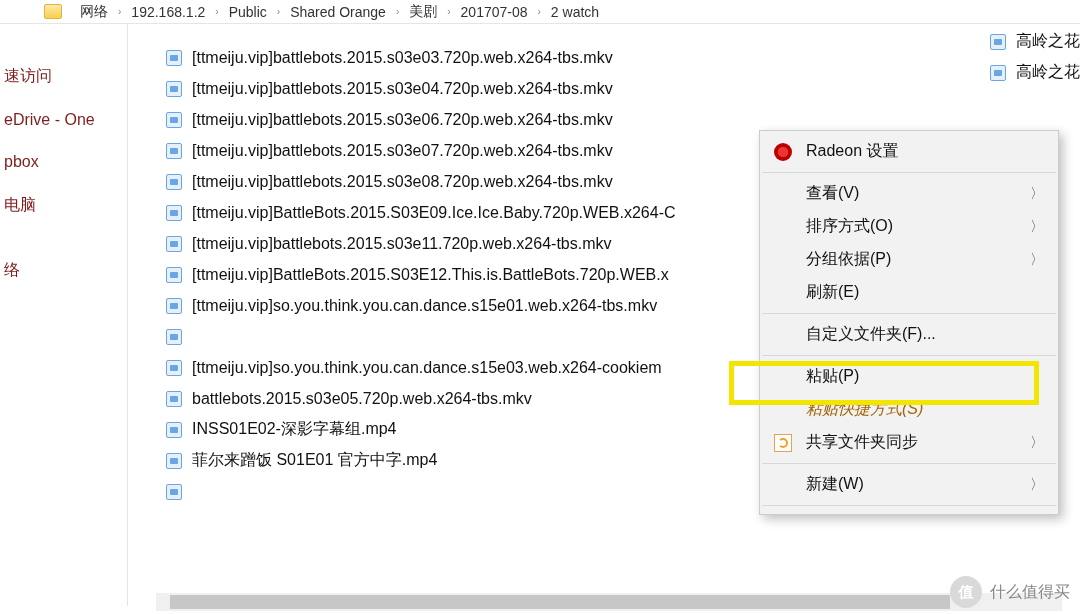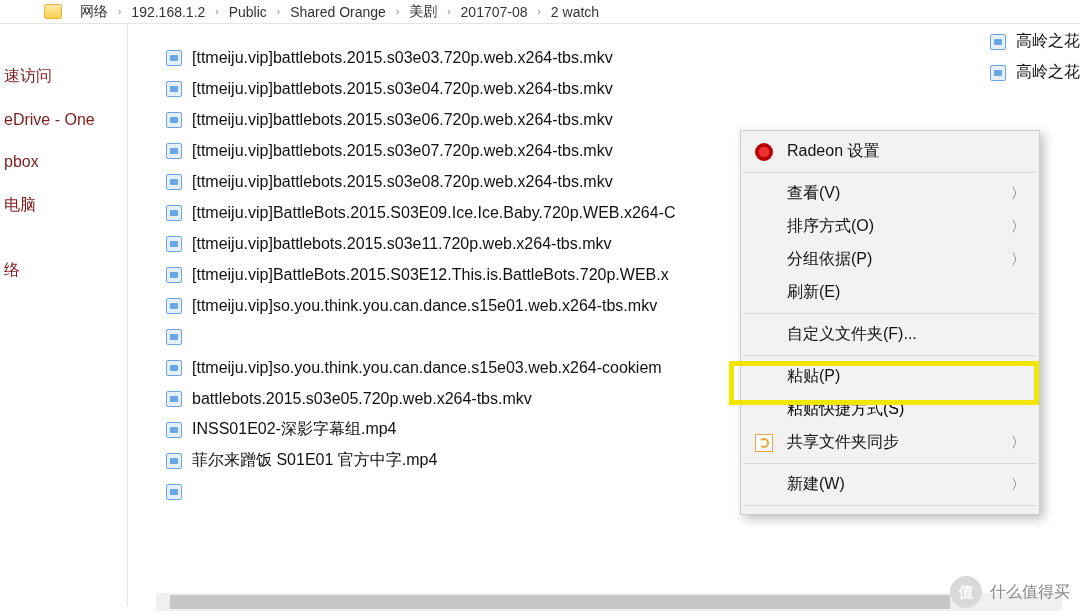--- a/index.html
+++ b/index.html
@@ -113,39 +113,40 @@
     .scrollbar-h .thumb {
       position: absolute;
       left: 14px;
       top: 2px;
       width: 780px;
       height: 14px;
       background: #c7c7c7;
     }
     .context-menu {
       position: absolute;
-      left: 740px;
+      left: 759px;
       top: 130px;
       width: 300px;
       background: #f2f2f2;
       border: 1px solid #ccc;
       box-shadow: 4px 4px 10px rgba(0,0,0,0.25);
       font-size: 16px;
       color: #111;
       padding: 4px 0;
     }
     .context-menu .menu-item {
       display: flex;
       align-items: center;
       height: 33px;
       padding: 0 16px 0 46px;
       position: relative;
     }
     .context-menu .menu-item.disabled {
-      color: #000000;
+      color: #a16207;
+      font-style: italic;
     }
     .context-menu .menu-item .arrow {
       position: absolute;
       right: 14px;
       color: #555;
       font-size: 14px;
     }
     .context-menu .sep {
       height: 1px;
       background: #d8d8d8;

